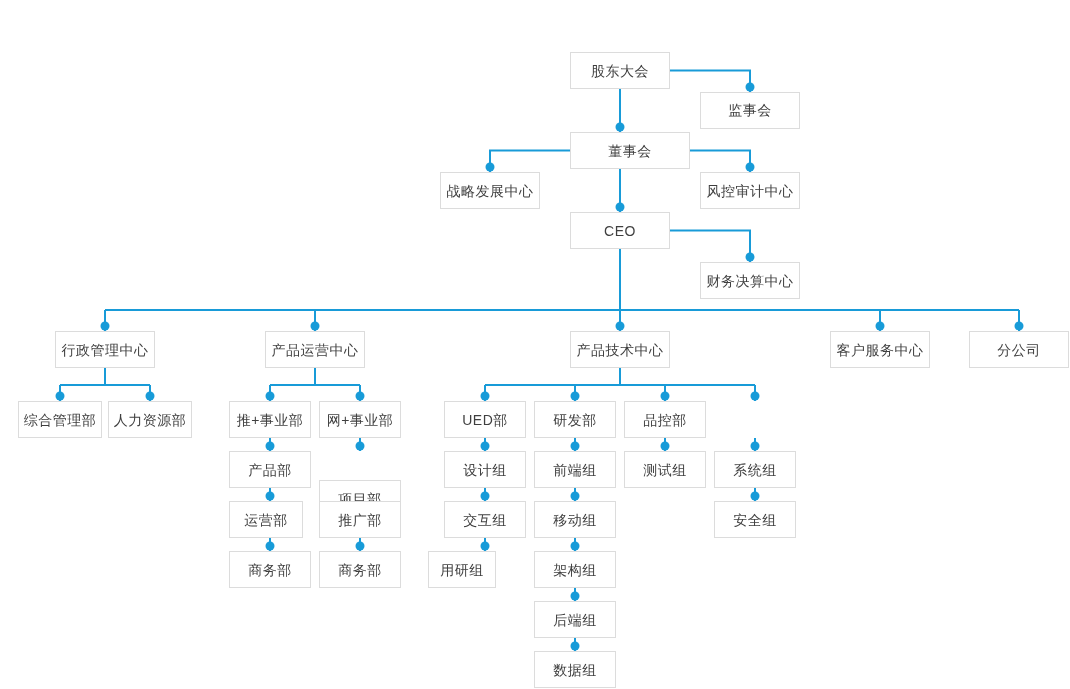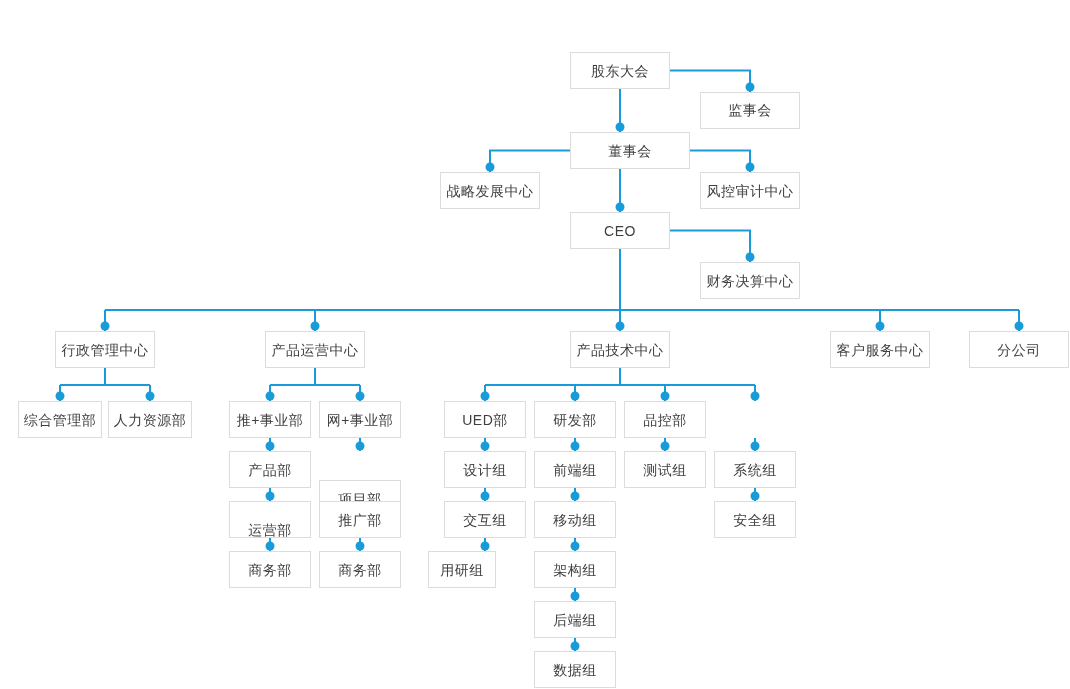--- a/index.html
+++ b/index.html
@@ -135,21 +135,21 @@
       </div>
       <div class="node" style="left: 319px; top: 401px; width: 82px; height: 37px;">
         <span>网+事业部</span>
       </div>
       <div class="node" style="left: 229px; top: 451px; width: 82px; height: 37px;">
         <span>产品部</span>
       </div>
       <div class="node" style="left: 319px; top: 451px; width: 82px; height: 37px; margin-top: 29px;">
         <span>项目部</span>
       </div>
-      <div class="node" style="left: 229px; top: 501px; width: 82px; height: 37px; align-items: flex-end;">
+      <div class="node" style="left: 229px; top: 501px; width: 74px; height: 37px;">
         <span>运营部</span>
       </div>
       <div class="node" style="left: 319px; top: 501px; width: 82px; height: 37px;">
         <span>推广部</span>
       </div>
       <div class="node" style="left: 229px; top: 551px; width: 82px; height: 37px;">
         <span>商务部</span>
       </div>
       <div class="node" style="left: 319px; top: 551px; width: 82px; height: 37px;">
         <span>商务部</span>

